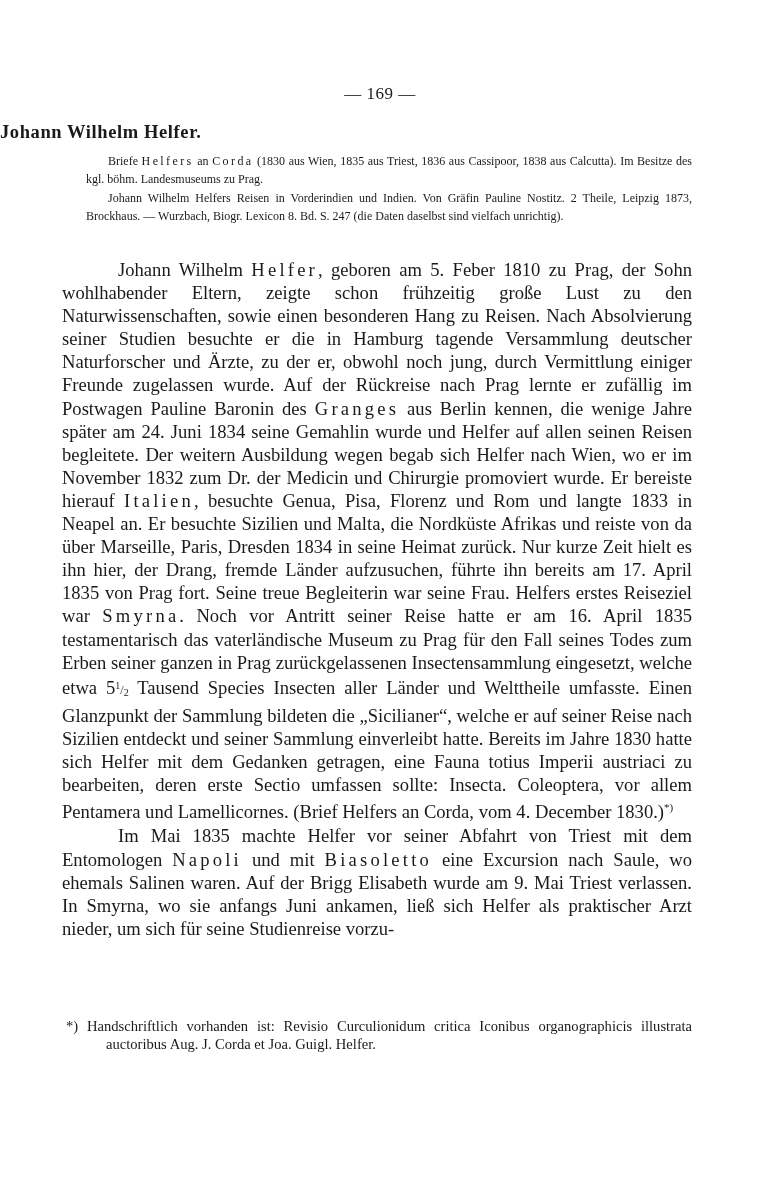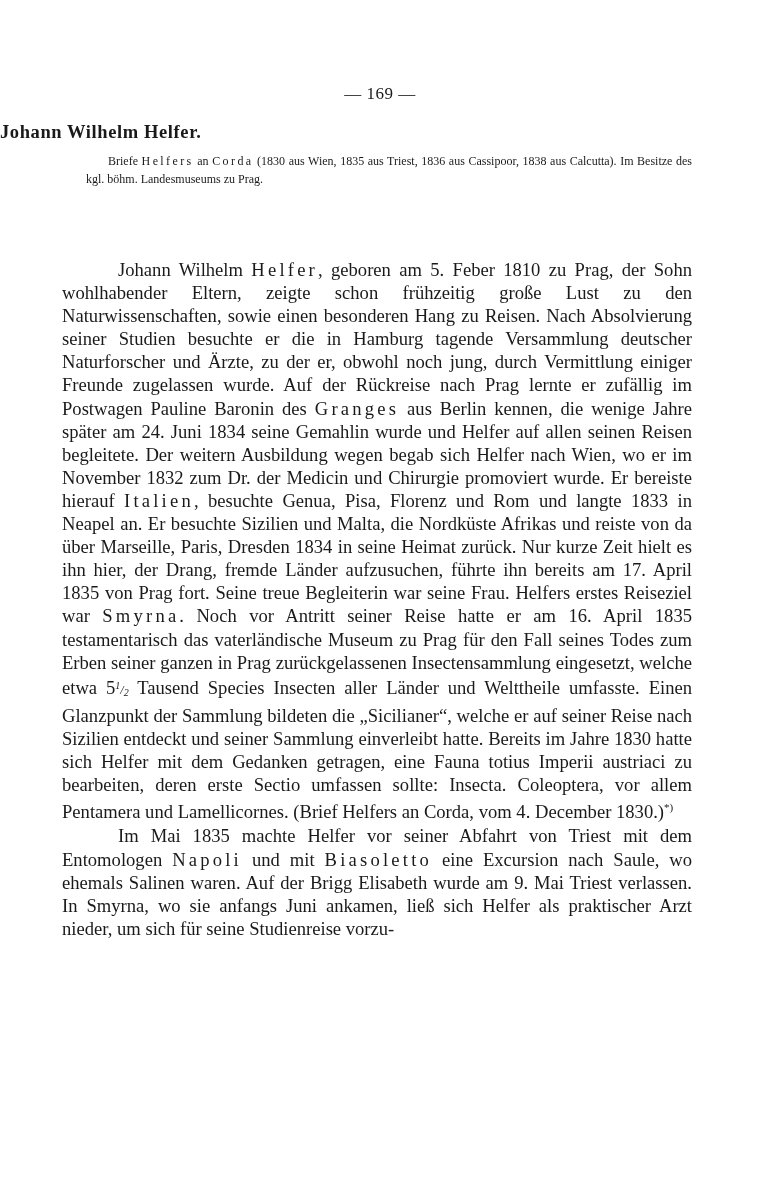--- a/index.html
+++ b/index.html
@@ -15,36 +15,40 @@
   .sources p { margin: 0 0 2px 0; text-indent: 22px; text-align: justify; text-align-last: left; }
   .body { position: absolute; top: 258px; left: 62px; width: 630px; font-size: 18.6px;
           line-height: 23.1px; }
   .body p { margin: 0; text-indent: 56px; text-align: justify; }
   .body p.second { margin-top: 1px; }
   .sp { letter-spacing: 3.2px; margin-top: 19px; }
   .sp-s { letter-spacing: 2.4px; }
   .footnote { position: absolute; top: 1017px; left: 62px; width: 630px; font-size: 14.6px;
               line-height: 18px; }
   .footnote p { margin: 0; padding-left: 44px; text-indent: -40px; text-align: justify; }
-  .frac { font-size: 12px; font-style: italic; }
+  .frac { font-size: 12px; }
   .frac sup { font-size: 10px; vertical-align: 5px; }
   .frac sub { font-size: 10px; vertical-align: -2px; }
 </style>
 </head>
 <body>
 
 <div class="page">
 
   <div class="page-number">— 169 —</div>
 
   <div class="title">Johann Wilhelm Helfer.</div>
 
   <div class="sources">
     <p><span>Briefe </span><span class="sp-s">Helfers</span><span> an </span><span class="sp-s">Corda</span><span> (1830 aus Wien, 1835 aus Triest, 1836 aus Cassipoor, 1838 aus Calcutta). Im Besitze des kgl. böhm. Landesmuseums zu Prag.</span></p>
+    <p>Johann Wilhelm Helfers Reisen in Vorderindien und Indien. Von Gräfin Pauline Nostitz. 2 Theile, Leipzig 1873, Brockhaus. — Wurzbach, Biogr. Lexicon 8. Bd. S. 247 (die Daten daselbst sind vielfach unrichtig).</p>
   </div>
 
   <div class="body">
     <p><span>Johann Wilhelm </span><span class="sp">Helfer</span><span>, geboren am 5. Feber 1810 zu Prag, der Sohn wohlhabender Eltern, zeigte schon frühzeitig große Lust zu den Naturwissenschaften, sowie einen besonderen Hang zu Reisen. Nach Absolvierung seiner Studien besuchte er die in Hamburg tagende Versammlung deutscher Naturforscher und Ärzte, zu der er, obwohl noch jung, durch Vermittlung einiger Freunde zugelassen wurde. Auf der Rückreise nach Prag lernte er zufällig im Postwagen Pauline Baronin des </span><span class="sp">Granges</span><span> aus Berlin kennen, die wenige Jahre später am 24. Juni 1834 seine Gemahlin wurde und Helfer auf allen seinen Reisen begleitete. Der weitern Ausbildung wegen begab sich Helfer nach Wien, wo er im November 1832 zum Dr. der Medicin und Chirurgie promoviert wurde. Er bereiste hierauf </span><span class="sp">Italien</span><span>, besuchte Genua, Pisa, Florenz und Rom und langte 1833 in Neapel an. Er besuchte Sizilien und Malta, die Nordküste Afrikas und reiste von da über Marseille, Paris, Dresden 1834 in seine Heimat zurück. Nur kurze Zeit hielt es ihn hier, der Drang, fremde Länder aufzusuchen, führte ihn bereits am 17. April 1835 von Prag fort. Seine treue Begleiterin war seine Frau. Helfers erstes Reiseziel war </span><span class="sp">Smyrna</span><span>. Noch vor Antritt seiner Reise hatte er am 16. April 1835 testamentarisch das vaterländische Museum zu Prag für den Fall seines Todes zum Erben seiner ganzen in Prag zurückgelassenen Insectensammlung eingesetzt, welche etwa 5</span><span class="frac"><sup>1</sup>/<sub>2</sub></span><span> Tausend Species Insecten aller Länder und Welttheile umfasste. Einen Glanzpunkt der Sammlung bildeten die „Sicilianer“, welche er auf seiner Reise nach Sizilien entdeckt und seiner Sammlung einverleibt hatte. Bereits im Jahre 1830 hatte sich Helfer mit dem Gedanken getragen, eine Fauna totius Imperii austriaci zu bearbeiten, deren erste Sectio umfassen sollte: Insecta. Coleoptera, vor allem Pentamera und Lamellicornes. (Brief Helfers an Corda, vom 4. December 1830.)</span><sup style="font-size:11px">*)</sup></p>
     <p class="second"><span>Im Mai 1835 machte Helfer vor seiner Abfahrt von Triest mit dem Entomologen </span><span class="sp">Napoli</span><span> und mit </span><span class="sp">Biasoletto</span><span> eine Excursion nach Saule, wo ehemals Salinen waren. Auf der Brigg Elisabeth wurde am 9. Mai Triest verlassen. In Smyrna, wo sie anfangs Juni ankamen, ließ sich Helfer als praktischer Arzt nieder, um sich für seine Studienreise vorzu-</span></p>
   </div>
 
+  <div class="footnote">
+    <p><span>*)</span><span> Handschriftlich vorhanden ist: Revisio Curculionidum critica Iconibus organographicis illustrata auctoribus Aug. J. Corda et Joa. Guigl. Helfer.</span></p>
+  </div>
 
 </div>
 
 </body></html>

